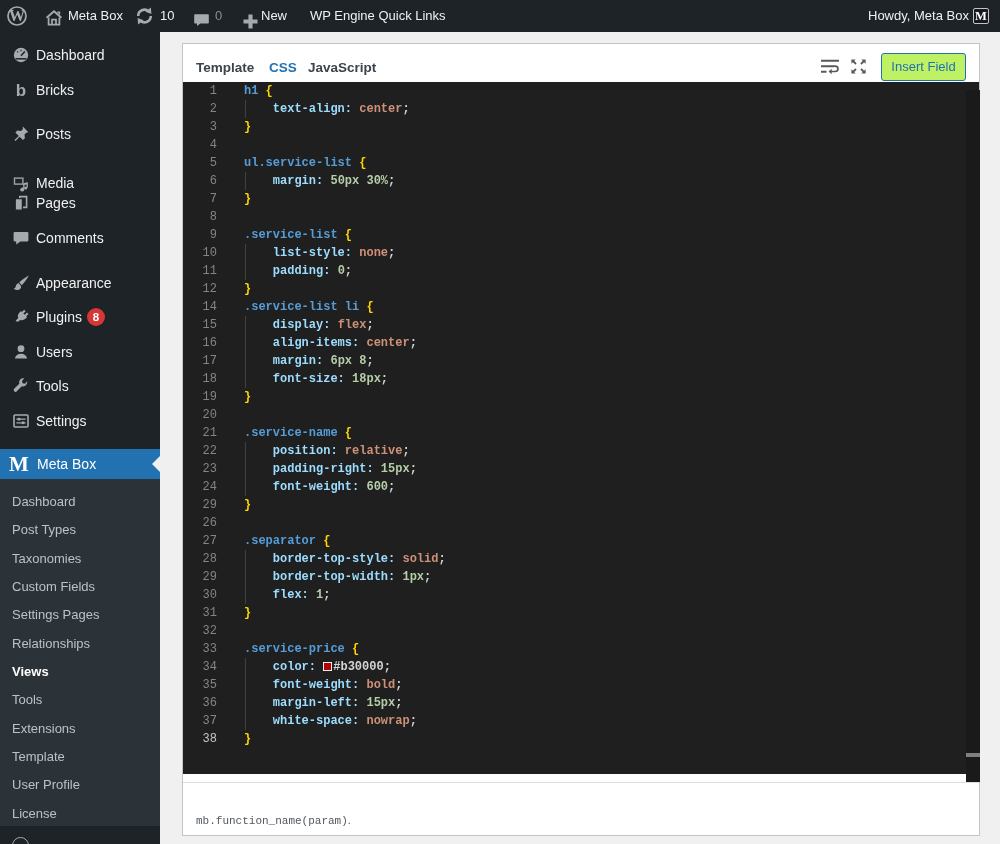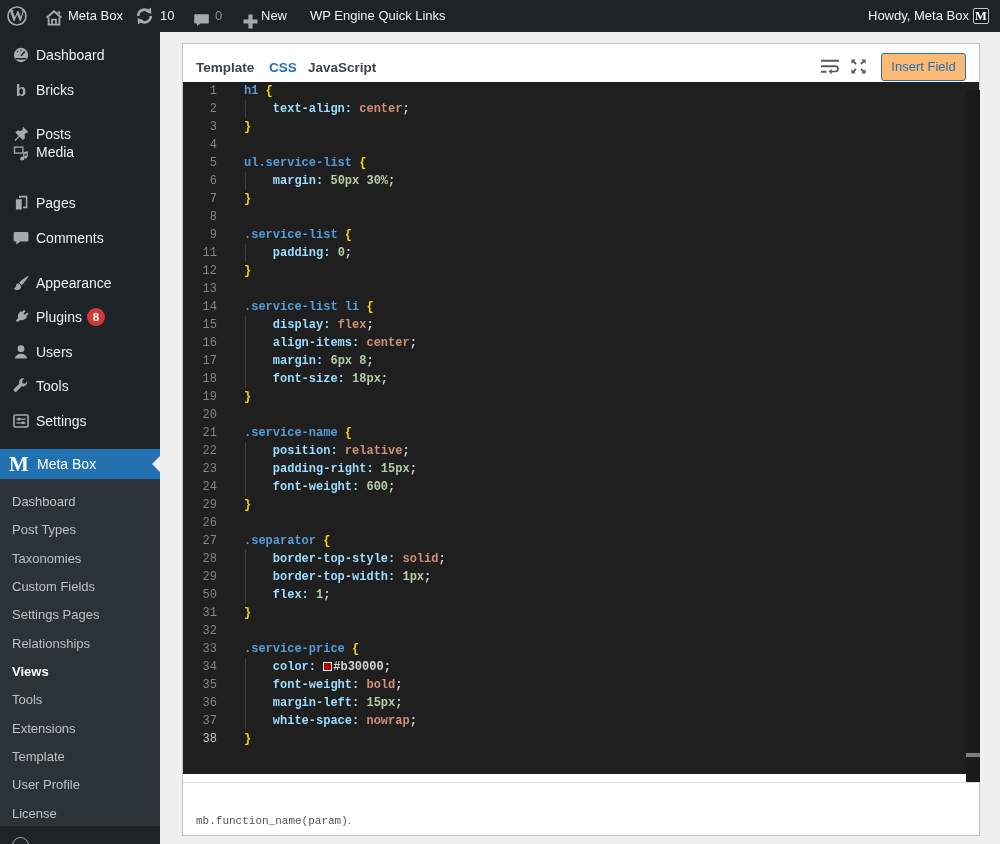--- a/index.html
+++ b/index.html
@@ -15,21 +15,21 @@
 #mb .arrow { position:absolute; right:0; top:7px; width:0; height:0; border:8px solid transparent; border-right:8px solid #f0f0f1; border-left:none; }
 #mb .mlogo { position:absolute; left:9px; top:3px; font:bold 21px "Liberation Serif",serif; color:#fff; }
 #mb .mtxt { position:absolute; left:37px; line-height:30px; }
 #submenu { position:absolute; left:0; top:447px; width:160px; height:347px; background:#2c3338; }
 .smi { position:absolute; left:12px; font-size:13px; color:#bdc1c5; line-height:18px; }
 .smi.cur { color:#fff; font-weight:bold; }
 #collapse { position:absolute; left:12px; top:805px; width:17px; height:17px; border-radius:50%; border:1.6px solid #a7aaad; }
 #panel { position:absolute; left:182px; top:43px; width:798px; height:793px; background:#fff; border:1px solid #c3c4c7; }
 .tab { position:absolute; top:60px; font-size:13.5px; font-weight:bold; color:#3c434a; }
 .tab.on { color:#2271b1; }
-#insert { position:absolute; left:881px; top:53px; width:85px; height:28px; border:1px solid #2271b1; border-radius:3px; color:#2271b1; font-size:13px; text-align:center; line-height:26px; background:#fdba74; }
+#insert { position:absolute; left:881px; top:53px; width:85px; height:28px; border:1px solid #2271b1; border-radius:3px; color:#2271b1; font-size:13px; text-align:center; line-height:26px; background:#bef264; }
 #ed { position:absolute; left:183px; top:82px; width:796px; height:692px; background:#1f1f1f; overflow:hidden; }
 .cl { height:18px; line-height:18px; white-space:pre; font-family:"Liberation Mono",monospace; font-size:12px; font-weight:bold; color:#d4d4d4; }
 .cl.g { background:linear-gradient(#404040,#404040) no-repeat 61.5px 0; background-size:1px 18px; }
 .ln { display:inline-block; width:34px; text-align:right; color:#858585; font-weight:normal; }
 .ln.a { color:#c6c6c6; }
 .ct { margin-left:27px; }
 i { font-style:normal; }
 i.s { color:#569cd6; } i.b { color:#ffd700; } i.p { color:#9cdcfe; }
 i.v { color:#ce9178; } i.n { color:#b5cea8;margin-top:38px; } i.w { color:#d4d4d4; }
 i.sw { display:inline-block; width:9px; height:9px; border:1.5px solid #f0f0f0; background:#b30000; vertical-align:-1px; margin-right:1px; }
@@ -90,21 +90,21 @@
           <text x="10" y="15.5" text-anchor="middle" font-family="Liberation Sans" font-weight="bold" font-size="17" fill="#a7aaad">b</text>
         </svg></span>
       <span class="mit">Bricks</span>
     </div>
 <div class="mi" style="top:85px">
       <span class="mic"><svg width="20" height="20" viewBox="0 0 20 20" fill="#a7aaad">
           <path d="M11.8 2.6l5.6 5.6-2.1.5-1.8 1.8.4 3.7-1.9 1.9-3.4-3.4-4.1 4.4-1.1-1.1 4.4-4.1-3.4-3.4 1.9-1.9 3.7.4 1.8-1.8z"></path>
         </svg></span>
       <span class="mit">Posts</span>
     </div>
-<div class="mi" style="top:103px">
+<div class="mi" style="top:134px">
       <span class="mic"><svg width="20" height="20" viewBox="0 0 20 20" fill="#a7aaad">
           <path d="M2.8 4.4h9.8v7.4H2.8z" opacity="0.95"></path>
           <rect x="4.2" y="5.8" width="7" height="4.6" fill="#1d2327"></rect>
           <path d="M9.6 16.2a1.6 1.6 0 1 0 3.2 0v-5l3.4-.9v4.1" fill="none" stroke="#a7aaad" stroke-width="1.3"></path>
           <circle cx="11.2" cy="16.1" r="1.6"></circle>
           <circle cx="14.7" cy="14.9" r="1.5"></circle>
           <path d="M12.6 10.3l3.8-1v1.6l-3.8 1z"></path>
         </svg></span>
       <span class="mit">Media</span>
     </div>
@@ -202,40 +202,40 @@
 <div id="ed">
 <div class="cl"><span class="ln">1</span><span class="ct"><i class="s">h1</i> <i class="b">{</i></span></div>
 <div class="cl g"><span class="ln">2</span><span class="ct">    <i class="p">text-align:</i> <i class="v">center</i><i class="w">;</i></span></div>
 <div class="cl"><span class="ln">3</span><span class="ct"><i class="b">}</i></span></div>
 <div class="cl"><span class="ln">4</span><span class="ct"></span></div>
 <div class="cl"><span class="ln">5</span><span class="ct"><i class="s">ul.service-list</i> <i class="b">{</i></span></div>
 <div class="cl g"><span class="ln">6</span><span class="ct">    <i class="p">margin:</i> <i class="n">50px 30%</i><i class="w">;</i></span></div>
 <div class="cl"><span class="ln">7</span><span class="ct"><i class="b">}</i></span></div>
 <div class="cl"><span class="ln">8</span><span class="ct"></span></div>
 <div class="cl"><span class="ln">9</span><span class="ct"><i class="s">.service-list</i> <i class="b">{</i></span></div>
+<div class="cl g"><span class="ln">10</span><span class="ct">    <i class="p">list-style:</i> <i class="v">none</i><i class="w">;</i></span></div>
 <div class="cl g"><span class="ln">11</span><span class="ct">    <i class="p">padding:</i> <i class="n">0</i><i class="w">;</i></span></div>
 <div class="cl"><span class="ln">12</span><span class="ct"><i class="b">}</i></span></div>
-<div class="cl"><span class="ln">13</span><span class="ct"></span></div>
 <div class="cl"><span class="ln">14</span><span class="ct"><i class="s">.service-list li</i> <i class="b">{</i></span></div>
 <div class="cl g"><span class="ln">15</span><span class="ct">    <i class="p">display:</i> <i class="v">flex</i><i class="w">;</i></span></div>
 <div class="cl g"><span class="ln">16</span><span class="ct">    <i class="p">align-items:</i> <i class="v">center</i><i class="w">;</i></span></div>
 <div class="cl g"><span class="ln">17</span><span class="ct">    <i class="p">margin:</i> <i class="n">6px 8</i><i class="w">;</i></span></div>
 <div class="cl g"><span class="ln">18</span><span class="ct">    <i class="p">font-size:</i> <i class="n">18px</i><i class="w">;</i></span></div>
 <div class="cl"><span class="ln">19</span><span class="ct"><i class="b">}</i></span></div>
 <div class="cl"><span class="ln">20</span><span class="ct"></span></div>
 <div class="cl"><span class="ln">21</span><span class="ct"><i class="s">.service-name</i> <i class="b">{</i></span></div>
 <div class="cl g"><span class="ln">22</span><span class="ct">    <i class="p">position:</i> <i class="v">relative</i><i class="w">;</i></span></div>
 <div class="cl g"><span class="ln">23</span><span class="ct">    <i class="p">padding-right:</i> <i class="n">15px</i><i class="w">;</i></span></div>
 <div class="cl g"><span class="ln">24</span><span class="ct">    <i class="p">font-weight:</i> <i class="n">600</i><i class="w">;</i></span></div>
 <div class="cl"><span class="ln">29</span><span class="ct"><i class="b">}</i></span></div>
 <div class="cl"><span class="ln">26</span><span class="ct"></span></div>
 <div class="cl"><span class="ln">27</span><span class="ct"><i class="s">.separator</i> <i class="b">{</i></span></div>
 <div class="cl g"><span class="ln">28</span><span class="ct">    <i class="p">border-top-style:</i> <i class="v">solid</i><i class="w">;</i></span></div>
 <div class="cl g"><span class="ln">29</span><span class="ct">    <i class="p">border-top-width:</i> <i class="n">1px</i><i class="w">;</i></span></div>
-<div class="cl g"><span class="ln">50</span><span class="ct">    <i class="p">flex:</i> <i class="n">1</i><i class="w">;</i></span></div>
+<div class="cl g"><span class="ln">30</span><span class="ct">    <i class="p">flex:</i> <i class="n">1</i><i class="w">;</i></span></div>
 <div class="cl"><span class="ln">31</span><span class="ct"><i class="b">}</i></span></div>
 <div class="cl"><span class="ln">32</span><span class="ct"></span></div>
 <div class="cl"><span class="ln">33</span><span class="ct"><i class="s">.service-price</i> <i class="b">{</i></span></div>
 <div class="cl g"><span class="ln">34</span><span class="ct">    <i class="p">color:</i> <i class="sw"></i><i class="w">#b30000</i><i class="w">;</i></span></div>
 <div class="cl g"><span class="ln">35</span><span class="ct">    <i class="p">font-weight:</i> <i class="v">bold</i><i class="w">;</i></span></div>
 <div class="cl g"><span class="ln">36</span><span class="ct">    <i class="p">margin-left:</i> <i class="n">15px</i><i class="w">;</i></span></div>
 <div class="cl g"><span class="ln">37</span><span class="ct">    <i class="p">white-space:</i> <i class="v">nowrap</i><i class="w">;</i></span></div>
 <div class="cl"><span class="ln a">38</span><span class="ct"><i class="b">}</i></span></div>
 </div>
 <div id="sbtrack"></div>

